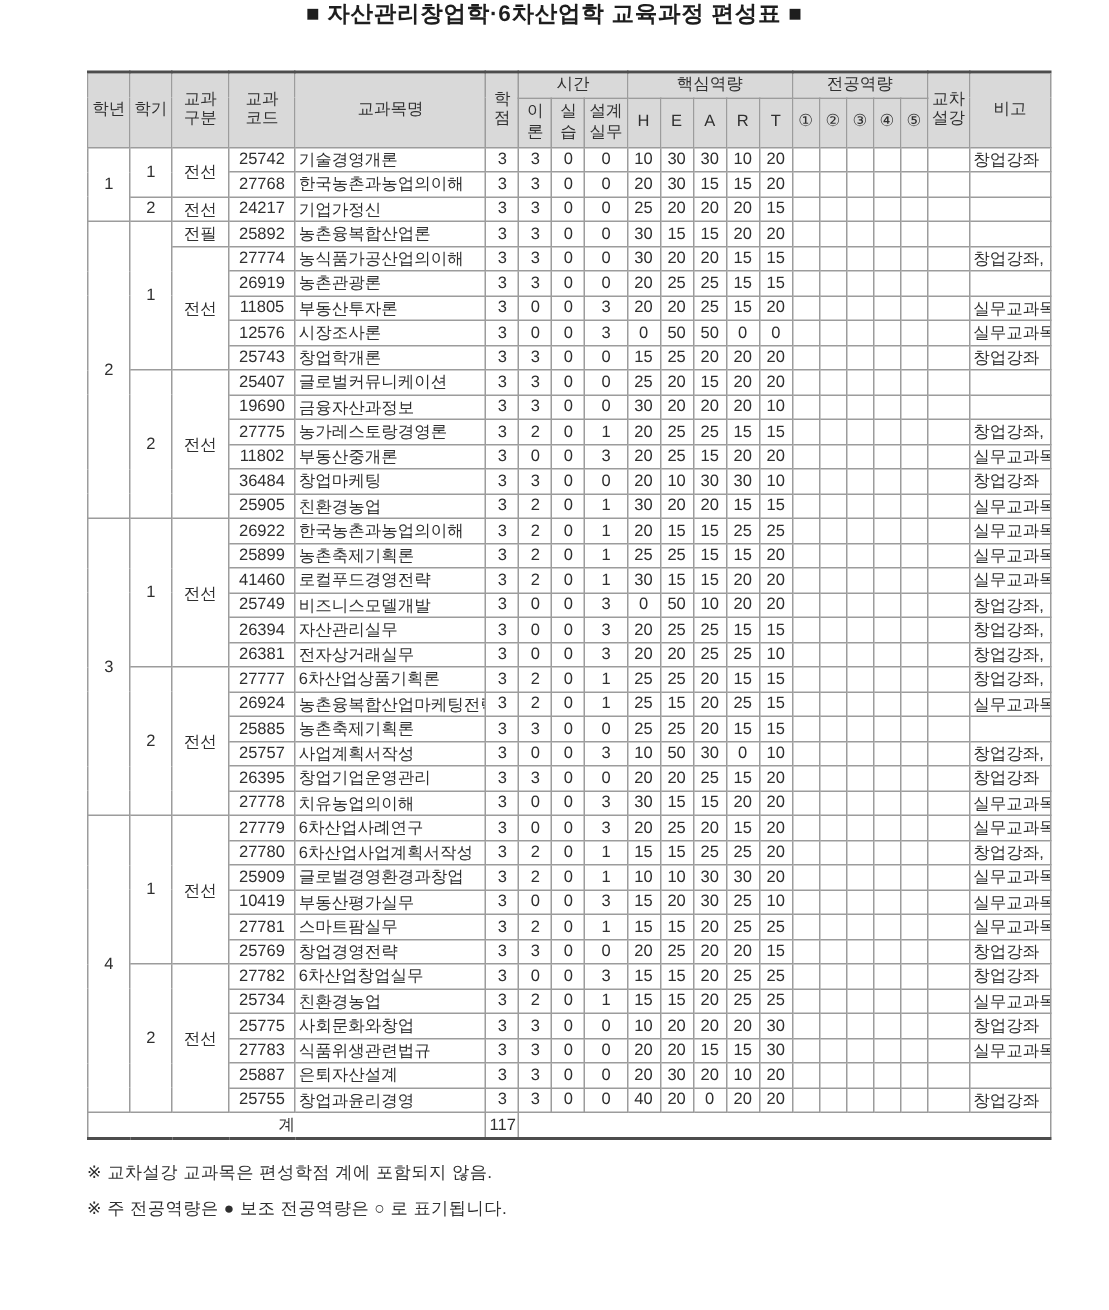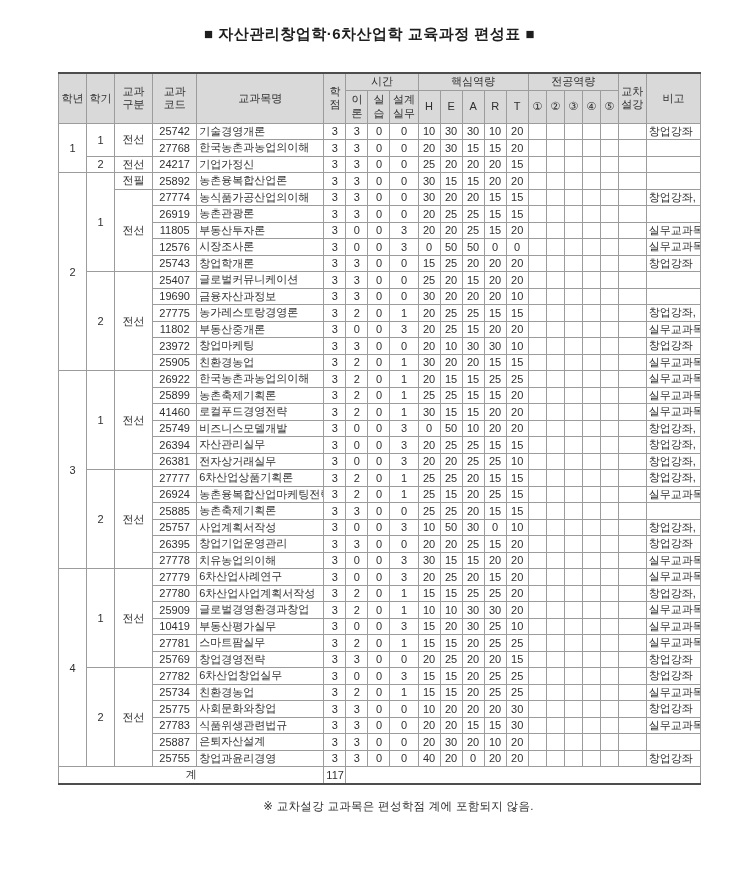--- a/index.html
+++ b/index.html
@@ -5,21 +5,20 @@
   * { box-sizing: border-box; }
   html, body { margin: 0; padding: 0; background: #ffffff; }
   body {
     width: 739px; height: 873px;
     font-family: "Liberation Sans", "DejaVu Sans", sans-serif;
     color: #2f2f2f;
     position: relative;
     overflow: hidden;
   }
   .title {
-    padding-top: 25px;
     text-align: center;
     font-size: 15px;
     font-weight: bold;
     color: #1e1e1e;
     letter-spacing: 0.5px;
   }
   table.curriculum {
     border-collapse: collapse;
     table-layout: fixed;
     width: 643px;
@@ -44,21 +43,21 @@
     line-height: 1.22;
     padding: 1px 0;
   }
   thead tr.group-row th { height: 17px; }
   thead tr.sub-row th { height: 33px; }
   tbody td { height: 16.5px; white-space: nowrap; }
   td.c { text-align: center; }
   td.l { text-align: left; padding-left: 4px; }
   tfoot td { height: 17px; text-align: center; }
   .notes { margin: 14px 0 0 58px; font-size: 11.5px; color: #2f2f2f; }
-  .note-line { margin-bottom: 9px; letter-spacing: 0.3px; text-align: center; }
+  .note-line { margin-bottom: 9px; letter-spacing: 0.3px; }
 </style>
 </head>
 <body>
 
 <div class="page">
 
   <div class="title">■  자산관리창업학·6차산업학  교육과정  편성표  ■</div>
 
   <table class="curriculum">
     <colgroup>
@@ -387,21 +386,21 @@
           <td class="c">20</td>
           <td class="c"></td>
           <td class="c"></td>
           <td class="c"></td>
           <td class="c"></td>
           <td class="c"></td>
           <td class="c"></td>
           <td class="l">실무교과목</td>
         </tr>
         <tr>
-          <td class="c">23972</td>
+          <td class="c">36484</td>
           <td class="l">창업마케팅</td>
           <td class="c">3</td>
           <td class="c">3</td>
           <td class="c">0</td>
           <td class="c">0</td>
           <td class="c">20</td>
           <td class="c">10</td>
           <td class="c">30</td>
           <td class="c">30</td>
           <td class="c">10</td>
@@ -928,15 +927,16 @@
       <tr>
         <td colspan="5" class="c">계</td>
         <td class="c">117</td>
         <td colspan="15"></td>
       </tr>
     </tfoot>
   </table>
 
   <div class="notes">
     <div class="note-line">※  교차설강 교과목은 편성학점 계에 포함되지 않음.</div>
+    <div class="note-line">※  주 전공역량은 ● 보조 전공역량은 ○ 로 표기됩니다.</div>
   </div>
 
 </div>
 
 </body></html>

